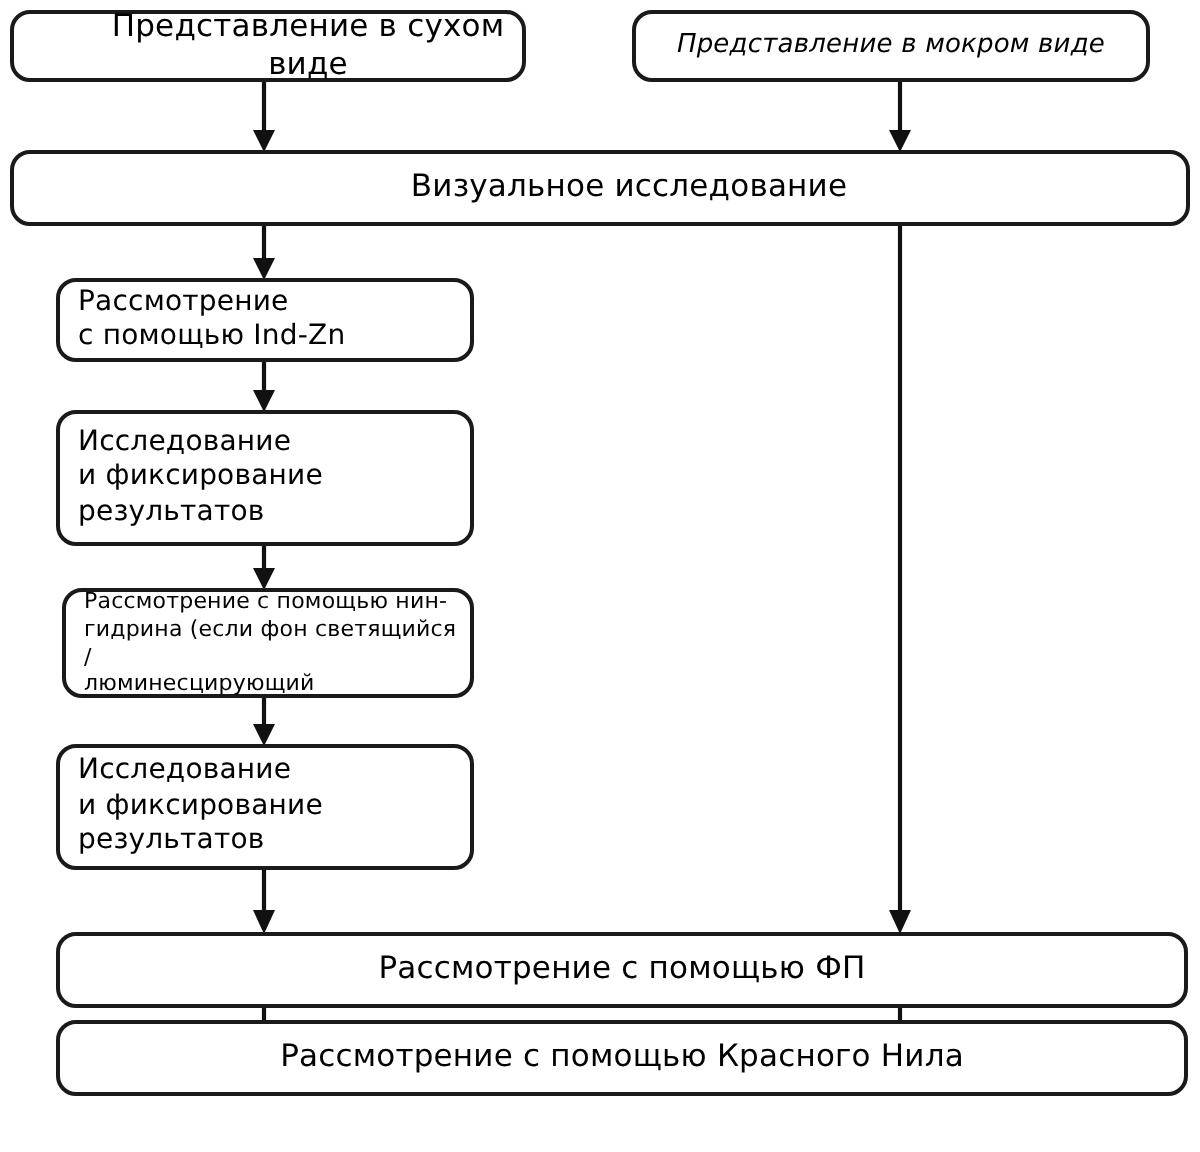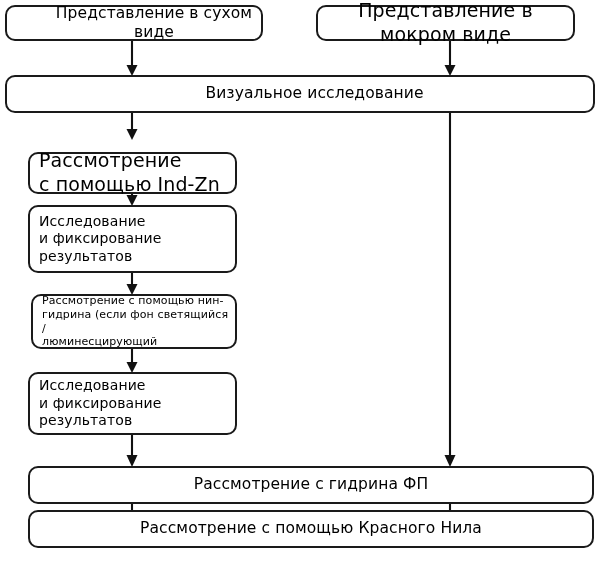--- a/index.html
+++ b/index.html
@@ -47,23 +47,23 @@
   .node.center .node-label {
     text-align: center;
   }
   .node.left .node-label {
     text-align: left;
     padding-left: 9px;
   }
 
   
   #node-dry        { left: 5px;   top: 5px;   width: 258px; height: 36px; font-size: 15.5px; padding-left: 40px; }
-  #node-wet        { left: 316px; top: 5px;   width: 259px; height: 36px; font-size: 19px; }
+  #node-wet        { left: 316px; top: 5px;   width: 259px; height: 36px; font-size: 13px; font-style: italic; }
   #node-visual     { left: 5px;   top: 75px;  width: 590px; height: 38px; font-size: 15.5px; padding-left: 29px; }
-  #node-indzn      { left: 28px;  top: 139px; width: 209px; height: 42px; font-size: 19px; margin-top: 13px; }
+  #node-indzn      { left: 28px;  top: 139px; width: 209px; height: 42px; font-size: 14px; }
   #node-record-1   { left: 28px;  top: 205px; width: 209px; height: 68px; font-size: 14px; }
   #node-ninhydrin  { left: 31px;  top: 294px; width: 206px; height: 55px; font-size: 11px; }
   #node-record-2   { left: 28px;  top: 372px; width: 209px; height: 63px; font-size: 14px; }
   #node-fp         { left: 28px;  top: 466px; width: 566px; height: 38px; font-size: 15.5px; }
   #node-nile-red   { left: 28px;  top: 510px; width: 566px; height: 38px; font-size: 15.5px; }
 
   .edge-line {
     stroke: #111111;
     stroke-width: 2.1;
     fill: none;
@@ -157,18 +157,18 @@
 люминесцирующий</span>
 </div>
 
 <div class="node left" id="node-record-2">
   <span class="node-label">Исследование
 и фиксирование
 результатов</span>
 </div>
 
 <div class="node center" id="node-fp">
-  <span class="node-label">Рассмотрение с гидрина ФП</span>
+  <span class="node-label">Рассмотрение с помощью ФП</span>
 </div>
 
 <div class="node center" id="node-nile-red">
   <span class="node-label">Рассмотрение с помощью Красного Нила</span>
 </div>
 
 </body></html>

